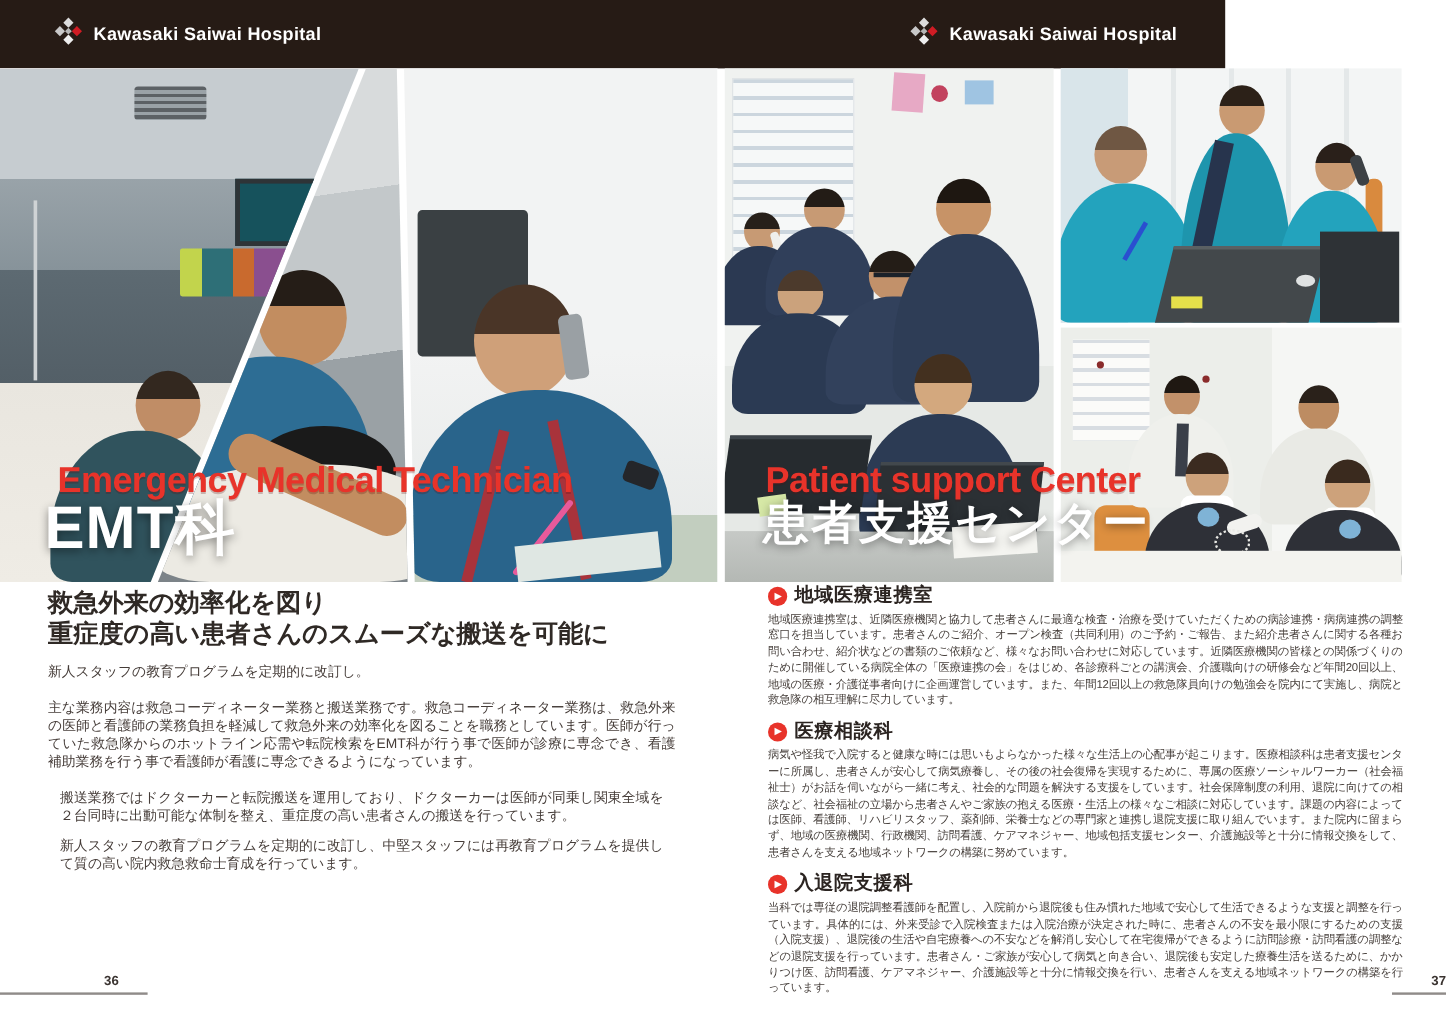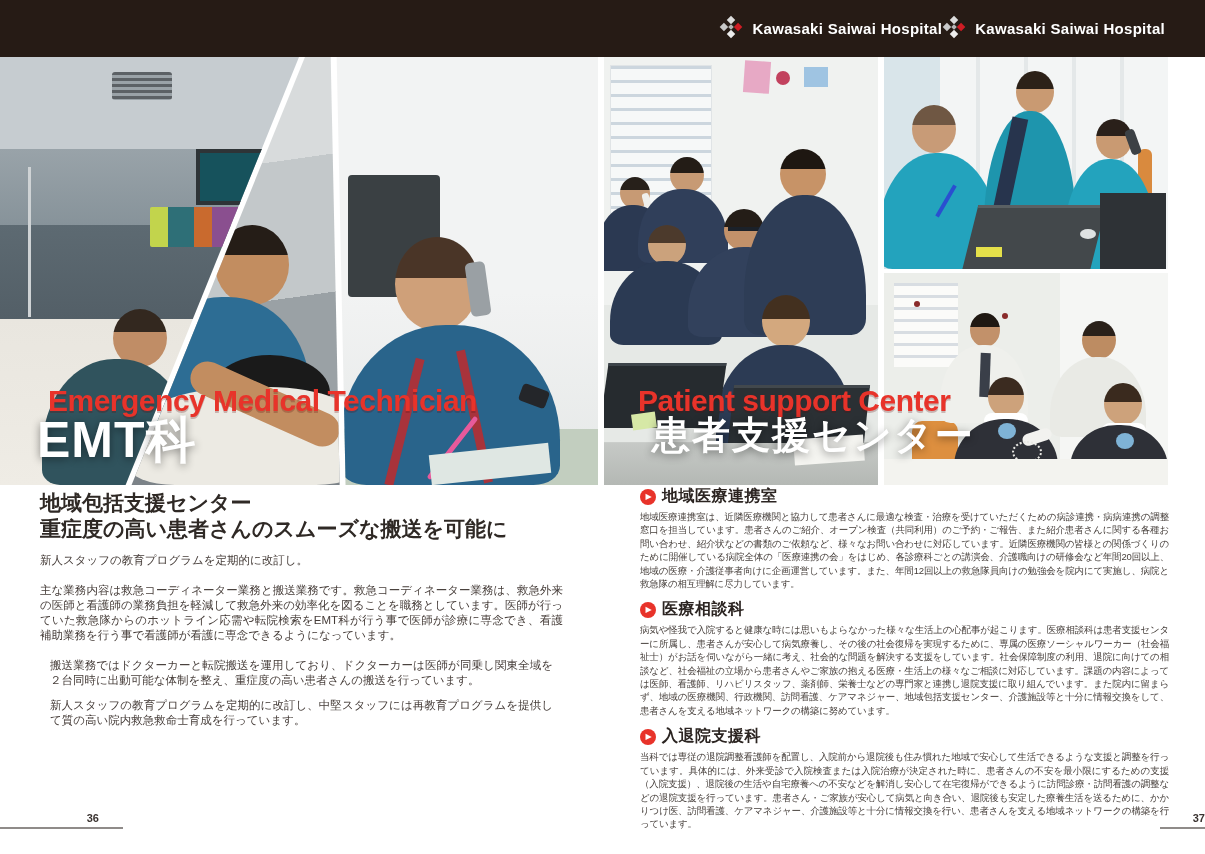--- a/index.html
+++ b/index.html
@@ -1,21 +1,21 @@
 <!DOCTYPE html>
 <html><head>
 <meta charset="utf-8">
 <style>
   html,body{margin:0;padding:0;background:#ffffff;}
   body{width:1205px;height:854px;overflow:hidden;font-family:"Liberation Sans","DejaVu Sans",sans-serif;}
   .spread{position:relative;width:1205px;height:854px;background:#fff;}
 
   
-  .topbar{position:absolute;left:0;top:0;width:1205px;height:57px;background:#261b15;
-          display:flex;align-items:center;justify-content:flex-end;
+  .topbar{position:absolute;left:0;top:0;width:1021px;height:57px;background:#261b15;
+          display:flex;align-items:center;justify-content:space-between;
           padding:0 40px 0 45px;box-sizing:border-box;}
   .brand{display:flex;align-items:center;gap:9px;}
   .brand-text{color:#ffffff;font-size:15px;font-weight:bold;letter-spacing:.3px;}
 
   
   .photo{position:absolute;overflow:hidden;}
   .montage{left:0;top:57px;width:598px;height:428px;background:#fff;}
   .slice{position:absolute;left:0;top:0;width:598px;height:428px;}
   .s1{clip-path:polygon(0 0,50% 0,21% 100%,0 100%);
       background:linear-gradient(180deg,#c6ccd0 0,#c6ccd0 92px,#99a3a9 92px,#87939a 168px,#5d6a72 168px,#535f67 262px,#e9e6df 262px,#efece5 100%);}
@@ -37,21 +37,21 @@
   .prop{position:absolute;}
 
   
   .eyebrow{position:absolute;font-weight:900;font-size:30px;letter-spacing:-.5px;color:#e8332a;
            text-shadow:0 2px 0 rgba(90,12,10,.25);white-space:nowrap;z-index:5;}
   .big-title{position:absolute;font-weight:900;color:#ffffff;white-space:nowrap;z-index:5;
              text-shadow:0 2px 8px rgba(0,0,0,.45);}
   .eyebrow.lft{left:48px;top:384px;}
   .big-title.lft{left:37px;top:407px;font-size:50px;letter-spacing:1px;}
   .eyebrow.rgt{left:638px;top:384px;}
-  .big-title.rgt{left:636px;top:410px;font-size:38px;letter-spacing:2px;margin-left:16px;}
+  .big-title.rgt{left:636px;top:410px;font-size:38px;letter-spacing:2px;}
 
   
   .lead{position:absolute;left:40px;top:490px;margin:0;font-size:21px;line-height:26px;
         font-weight:900;color:#2f2925;z-index:4;}
   .body-copy{position:absolute;left:40px;top:553px;width:523px;color:#453c38;
              font-size:11.5px;line-height:15px;text-align:justify;z-index:4;}
   .para{margin:0 0 15px;}
   .para.tight{margin:10px;}
 
   
@@ -137,21 +137,21 @@
       <div class="prop" style="left:470px;top:292px;width:9px;height:135px;background:#a8333b;transform:rotate(-12deg);"></div>
       <div class="prop" style="left:450px;top:352px;width:5px;height:78px;border-radius:3px;background:#e75a9b;transform:rotate(38deg);"></div>
       <div class="prop" style="left:520px;top:330px;width:28px;height:18px;border-radius:4px;background:#24262a;transform:rotate(20deg);"></div>
       <div class="prop" style="left:430px;top:392px;width:120px;height:30px;background:#dfe7e3;transform:rotate(-6deg);"></div>
     </div>
   </div>
 
   <div class="eyebrow lft">Emergency Medical Technician</div>
   <div class="big-title lft">EMT科</div>
 
-  <h2 class="lead"><span>地域包括支援センター</span><br><span>重症度の高い患者さんのスムーズな搬送を可能に</span></h2>
+  <h2 class="lead"><span>救急外来の効率化を図り</span><br><span>重症度の高い患者さんのスムーズな搬送を可能に</span></h2>
 
   <div class="body-copy">
     <p class="para">新人スタッフの教育プログラムを定期的に改訂し。</p>
     <p class="para">主な業務内容は救急コーディネーター業務と搬送業務です。救急コーディネーター業務は、救急外来の医師と看護師の業務負担を軽減して救急外来の効率化を図ることを職務としています。医師が行っていた救急隊からのホットライン応需や転院検索をEMT科が行う事で医師が診療に専念でき、看護補助業務を行う事で看護師が看護に専念できるようになっています。</p>
     <p class="para tight">搬送業務ではドクターカーと転院搬送を運用しており、ドクターカーは医師が同乗し関東全域を２台同時に出動可能な体制を整え、重症度の高い患者さんの搬送を行っています。</p>
     <p class="para tight">新人スタッフの教育プログラムを定期的に改訂し、中堅スタッフには再教育プログラムを提供して質の高い院内救急救命士育成を行っています。</p>
   </div>
 
   <div class="folio lft">
     <span class="folio-num">36</span>

